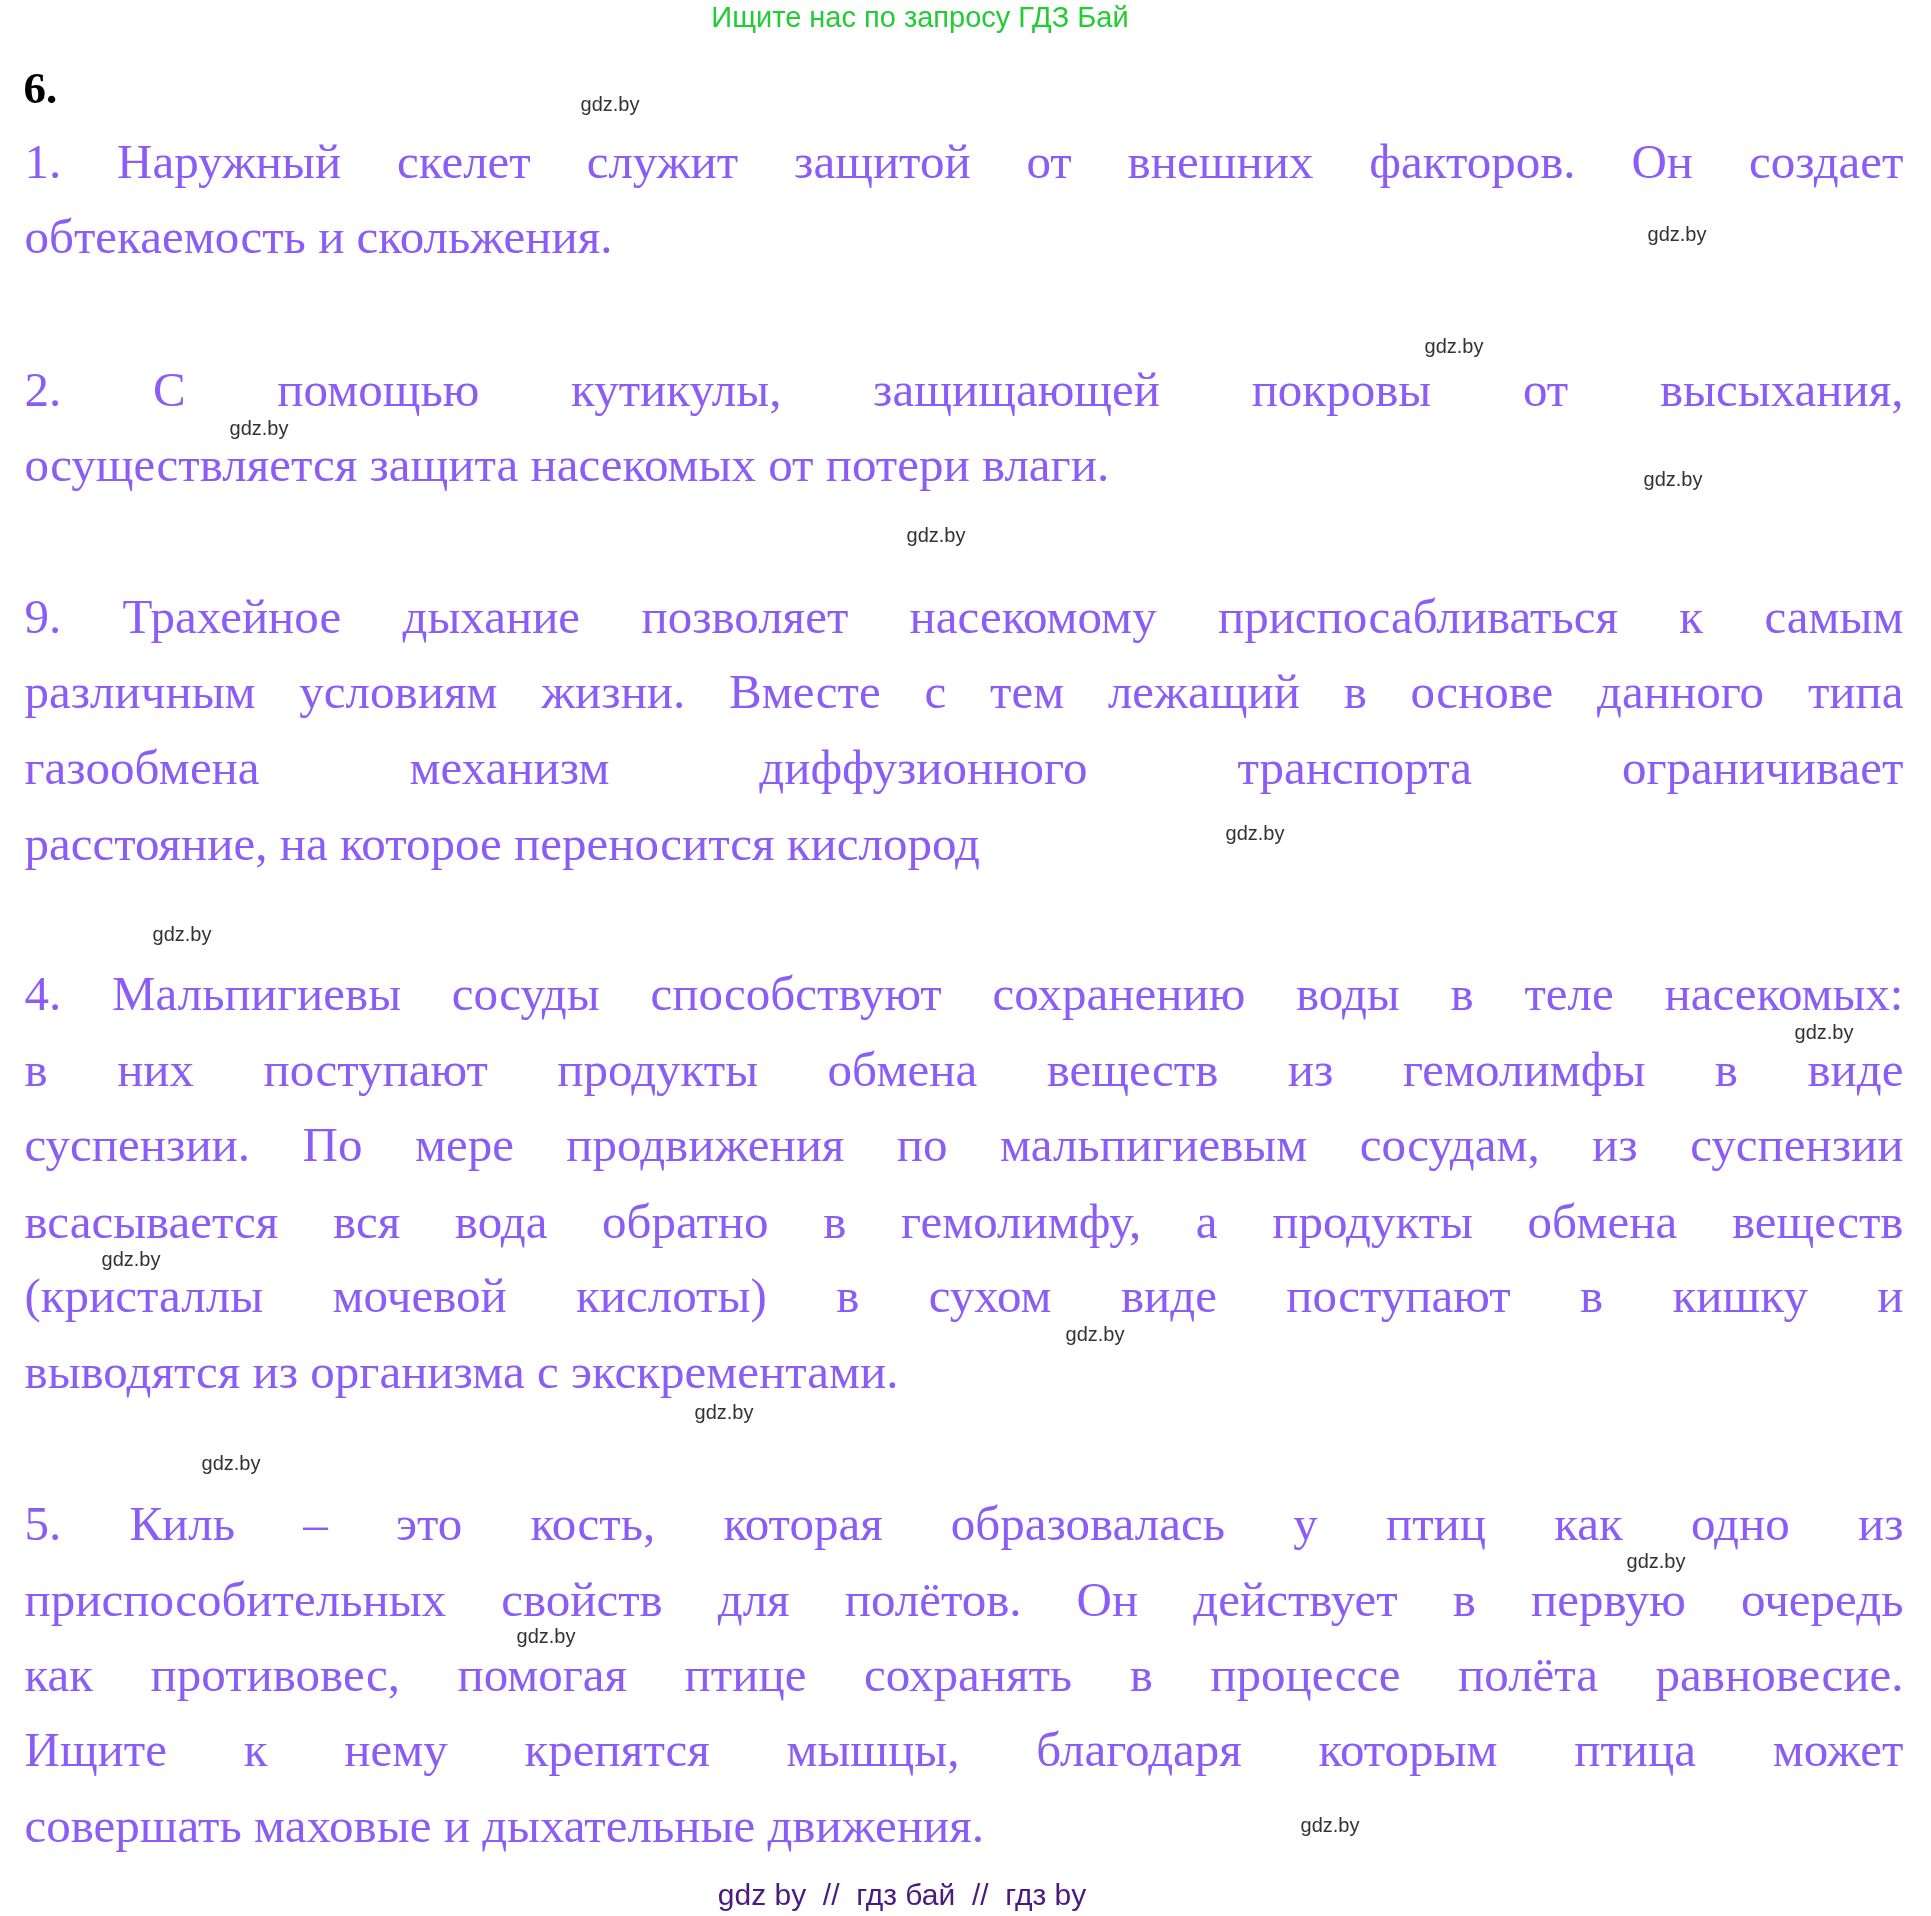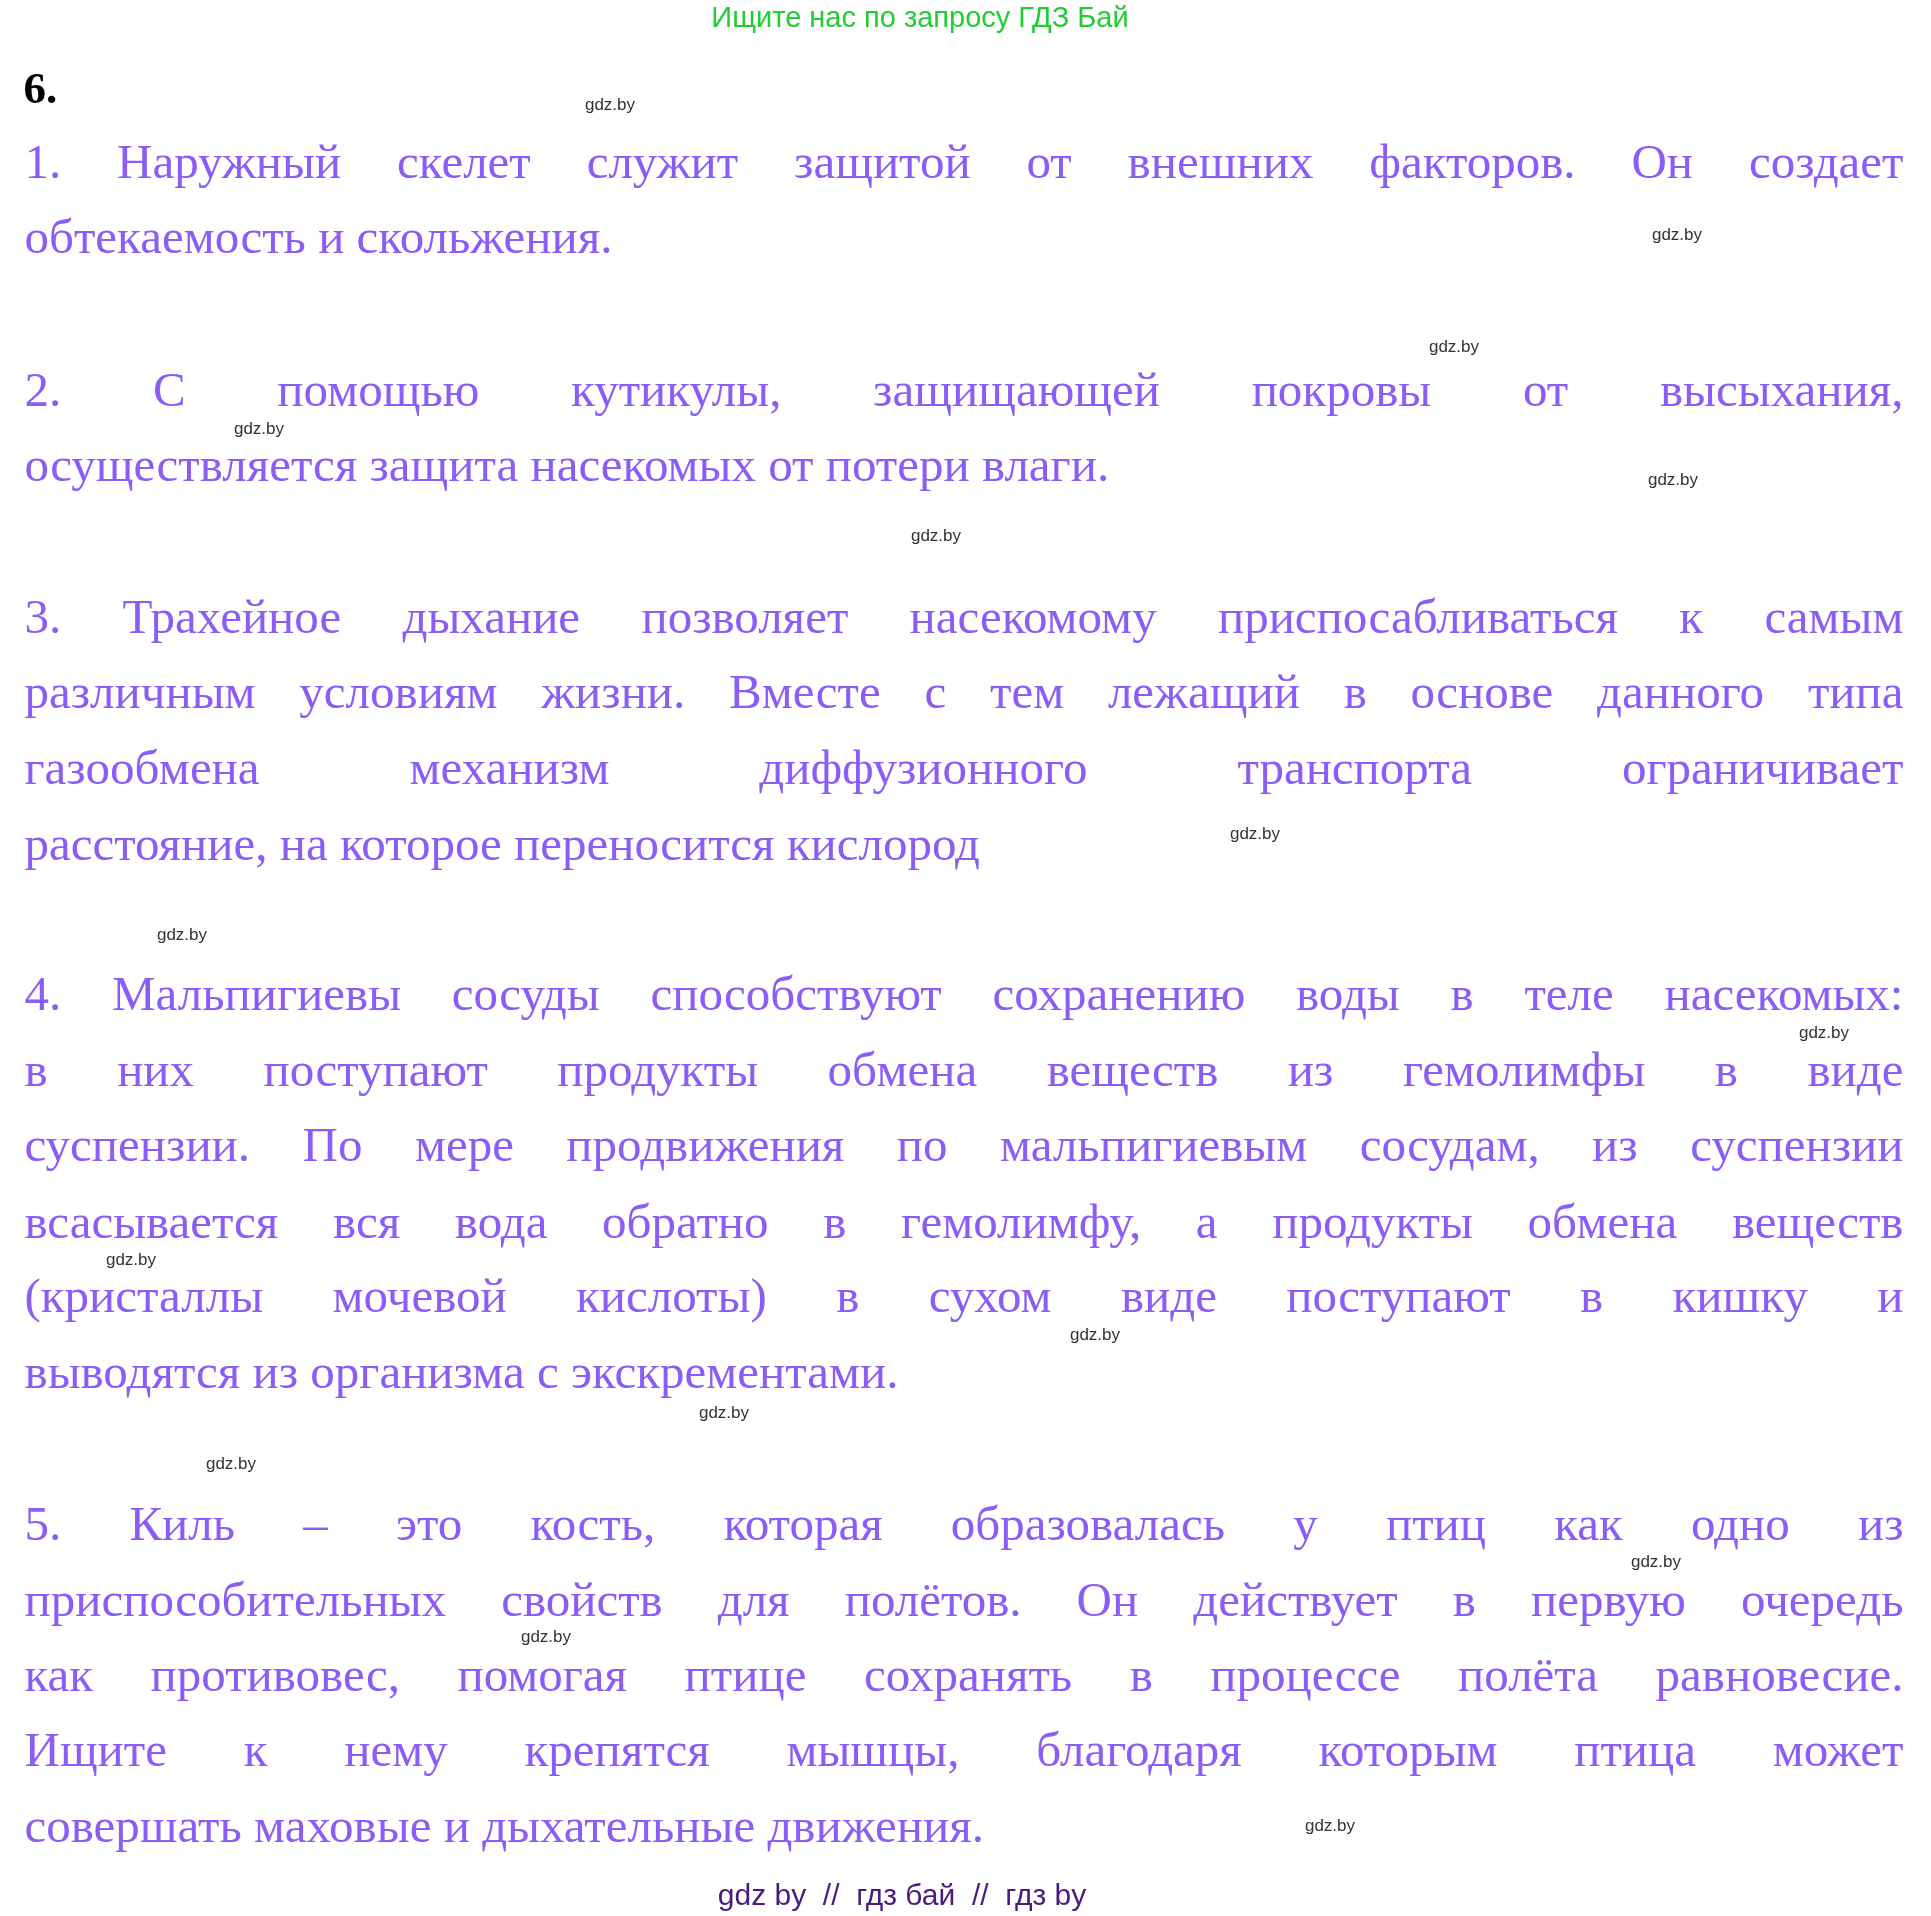--- a/index.html
+++ b/index.html
@@ -15,21 +15,21 @@
     font-size: 45px; line-height: 55px; color: #000;
   }
   .line {
     position: absolute; left: 24.5px; width: 1879px; height: 63px;
     font-family: "Liberation Serif", serif; font-size: 49px; line-height: 63px;
     color: #8b5cf6; white-space: nowrap;
   }
   .line.justify { text-align: justify; text-align-last: justify; }
   .wm {
     position: absolute; font-family: "Liberation Sans", sans-serif;
-    font-size: 17px; line-height: 29px; color: #333; white-space: nowrap;
+    font-size: 20px; line-height: 29px; color: #333; white-space: nowrap;
     transform: translate(-50%, -50%);
   }
   .footer {
     position: absolute; left: 0; width: 1804px; top: 1876px; height: 37px;
     text-align: center; font-family: "Liberation Sans", sans-serif;
     font-size: 30px; line-height: 37px; color: #4a1a80; white-space: pre;
   }
 </style>
 </head>
 <body>
@@ -42,21 +42,21 @@
   <div class="line justify" style="top:130px">1. Наружный скелет служит защитой от внешних факторов. Он создает</div>
   <div class="line" style="top:205px">обтекаемость и скольжения.</div>
 </div>
 
 <div>
   <div class="line justify" style="top:358px">2. С помощью кутикулы, защищающей покровы от высыхания,</div>
   <div class="line" style="top:433px">осуществляется защита насекомых от потери влаги.</div>
 </div>
 
 <div>
-  <div class="line justify" style="top:585px">3. Трахейное дыхание позволяет насекомому приспосабливаться к самым</div>
+  <div class="line justify" style="top:585px">9. Трахейное дыхание позволяет насекомому приспосабливаться к самым</div>
   <div class="line justify" style="top:660px">различным условиям жизни. Вместе с тем лежащий в основе данного типа</div>
   <div class="line justify" style="top:736px">газообмена механизм диффузионного транспорта ограничивает</div>
   <div class="line" style="top:812px">расстояние, на которое переносится кислород</div>
 </div>
 
 <div>
   <div class="line justify" style="top:962px">4. Мальпигиевы сосуды способствуют сохранению воды в теле насекомых:</div>
   <div class="line justify" style="top:1038px">в них поступают продукты обмена веществ из гемолимфы в виде</div>
   <div class="line justify" style="top:1113px">суспензии. По мере продвижения по мальпигиевым сосудам, из суспензии</div>
   <div class="line justify" style="top:1190px">всасывается вся вода обратно в гемолимфу, а продукты обмена веществ</div>

